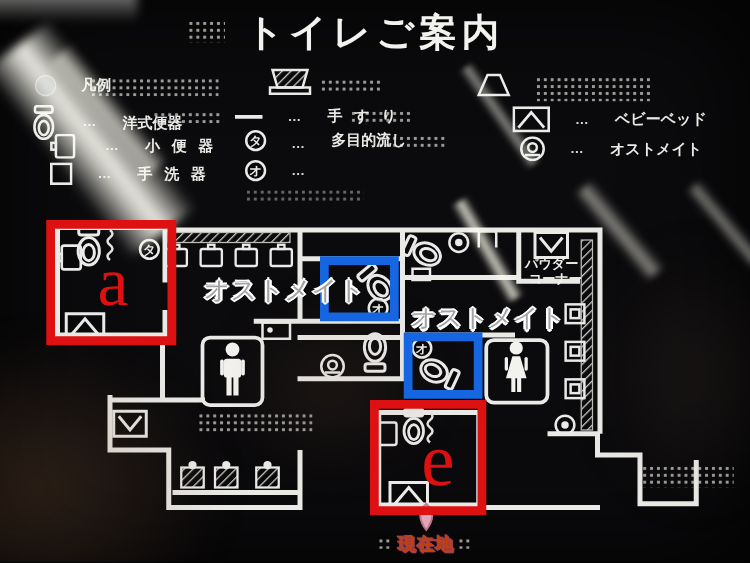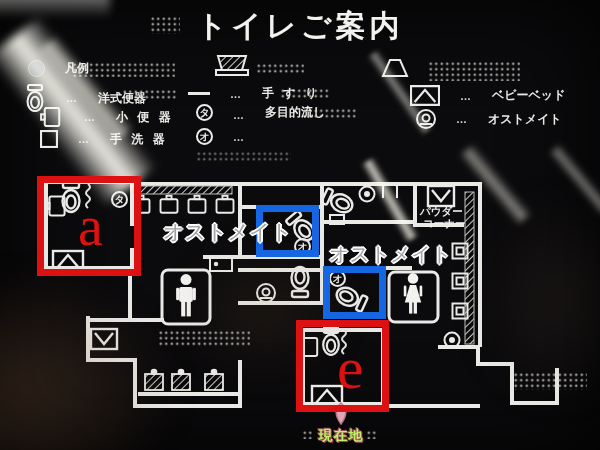--- a/index.html
+++ b/index.html
@@ -18,21 +18,21 @@
          border:2px solid #eaeae8;border-radius:50%;color:#eaeae8;font-size:10px;font-weight:bold;
          box-sizing:border-box;background:rgba(0,0,0,.25);}
   .map-badge{position:absolute;z-index:4;}
   .legend-dot{width:15px;height:15px;border-radius:50%;background:#222c4c;border:1px solid #888;}
   .braille{position:absolute;background-image:radial-gradient(circle,rgba(235,235,230,.8) 1.1px,transparent 1.6px);
            background-size:5.5px 5.5px;opacity:.8;z-index:2;}
   
   svg.map{position:absolute;left:0;top:0;z-index:3;}
   .powder{position:absolute;left:420px;top:206px;color:#f0f0ee;font-size:10.5px;font-weight:bold;
           line-height:1.1;z-index:4;}
-  .yah-text{position:absolute;left:310px;top:427px;width:62px;text-align:center;color:#bef264;
+  .yah-text{position:absolute;left:310px;top:427px;width:62px;text-align:center;color:#c2410c;
             font-size:14px;font-weight:bold;letter-spacing:1px;z-index:4;
             text-shadow:0 0 2px #8d3350,1px 1px 0 #a04a66,-1px -1px 0 #a04a66;}
   
   .annbox{position:absolute;box-sizing:border-box;z-index:8;}
   .box-red{border:7px solid #dd1111;}
   .box-blue{border:7px solid #1566e0;}
   .annletter{position:absolute;z-index:9;color:#dd1111;font-family:"Liberation Serif",serif;
              line-height:1;}
   .bluetext{position:absolute;z-index:9;color:#a3a3a3;font-weight:normal;font-size:20px;white-space:nowrap;
             text-shadow:-2px 0 #fff,2px 0 #fff,0 -2px #fff,0 2px #fff,-1px -1px #fff,1px 1px #fff,1px -1px #fff,-1px 1px #fff;}

